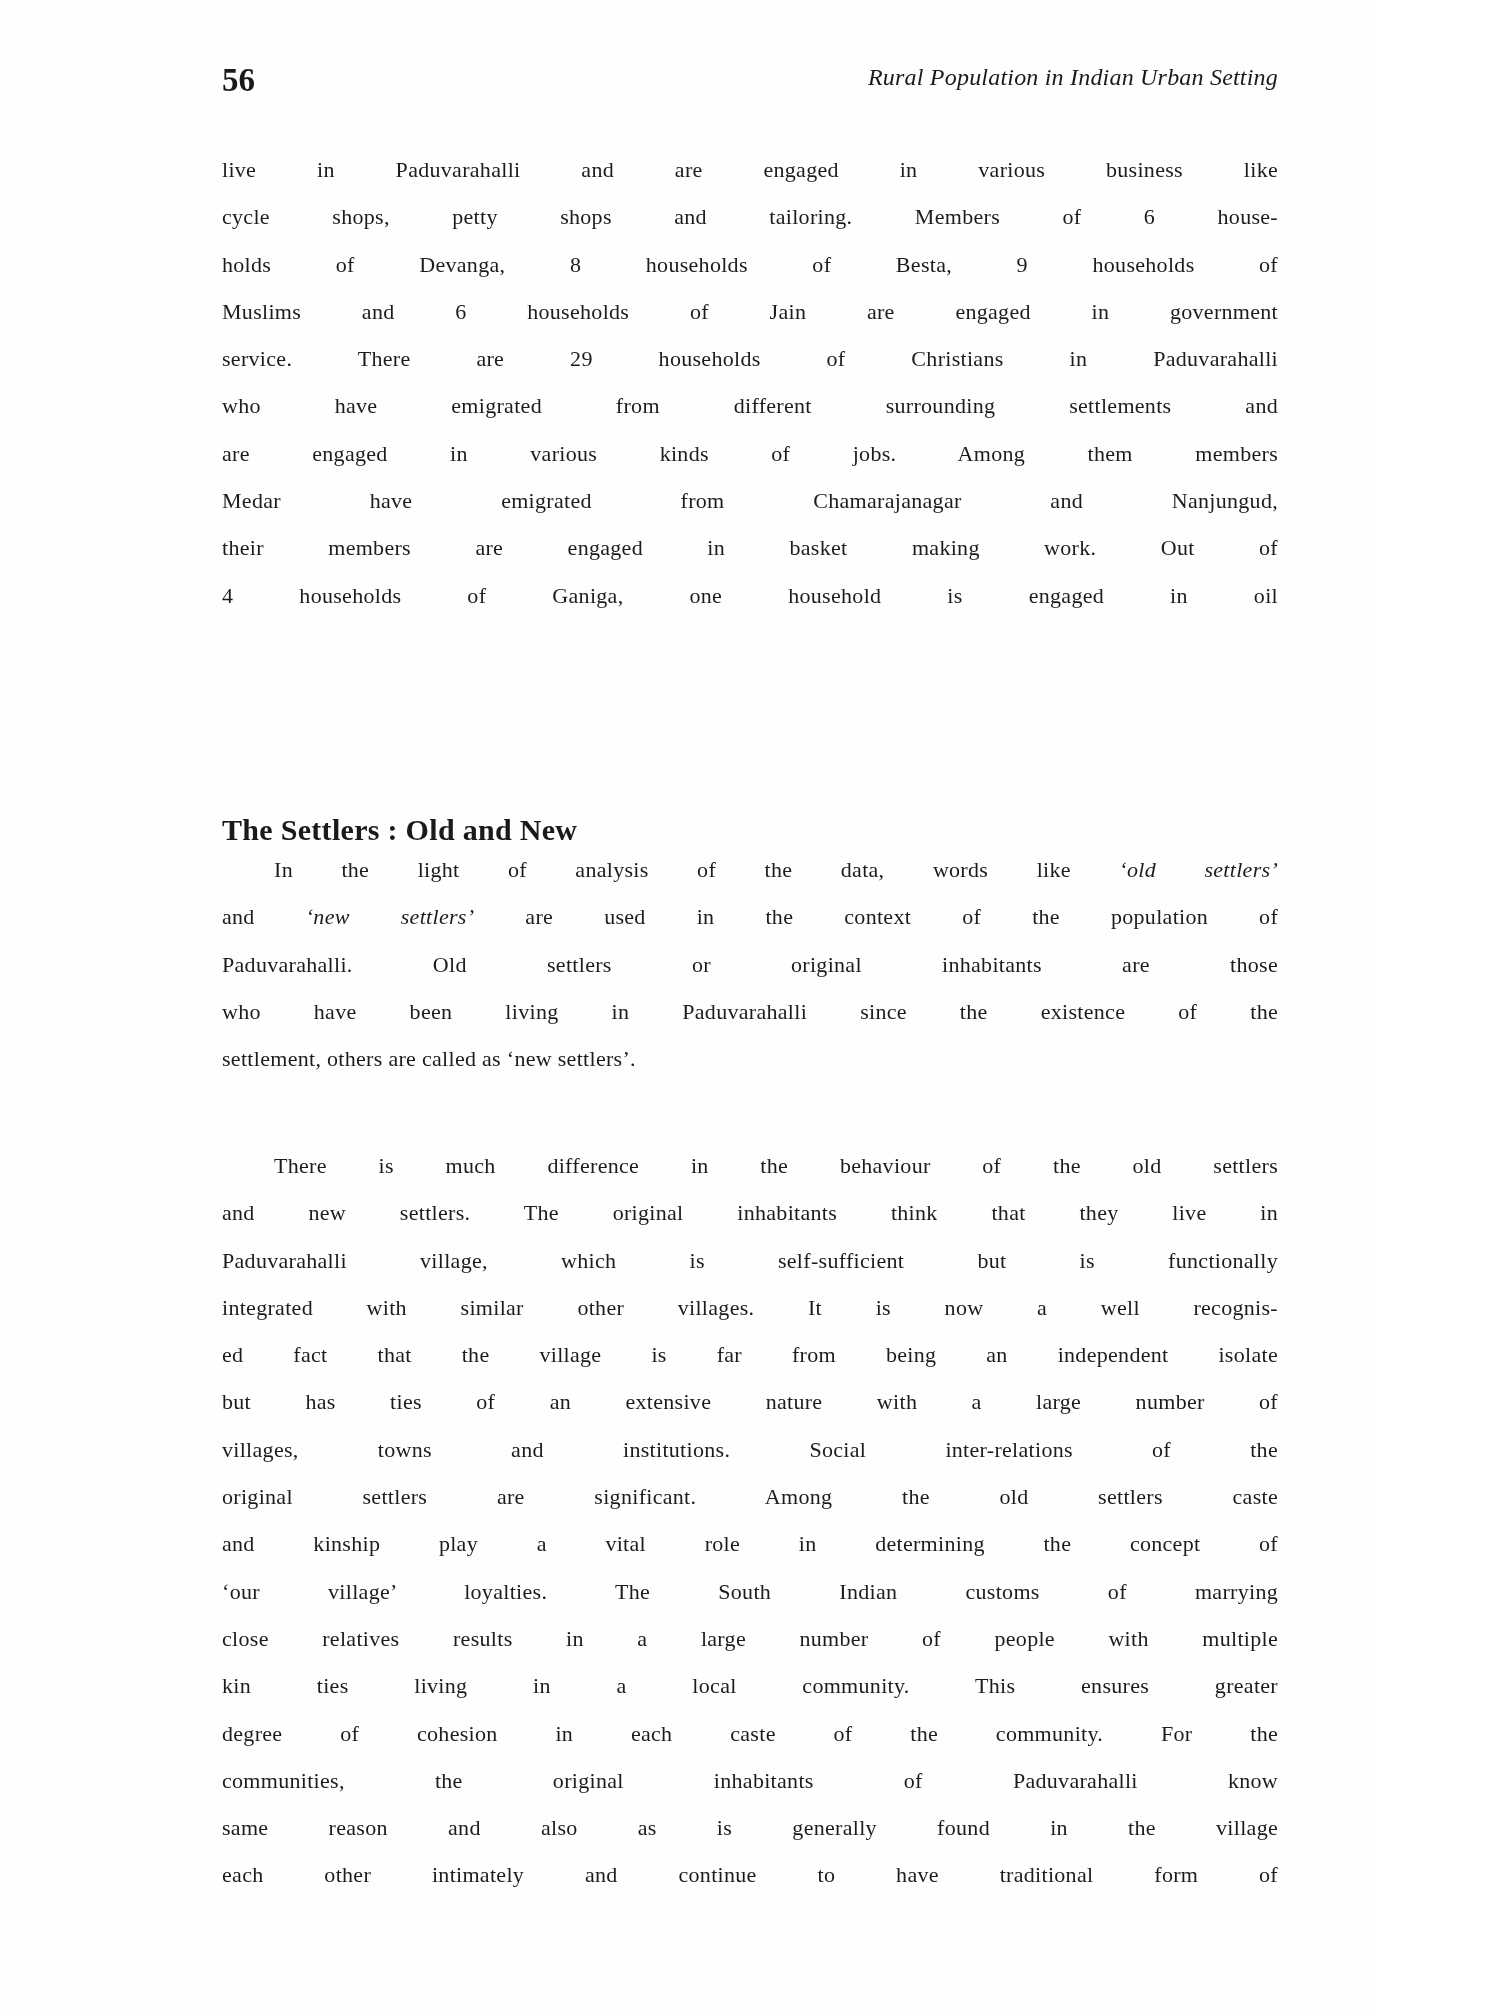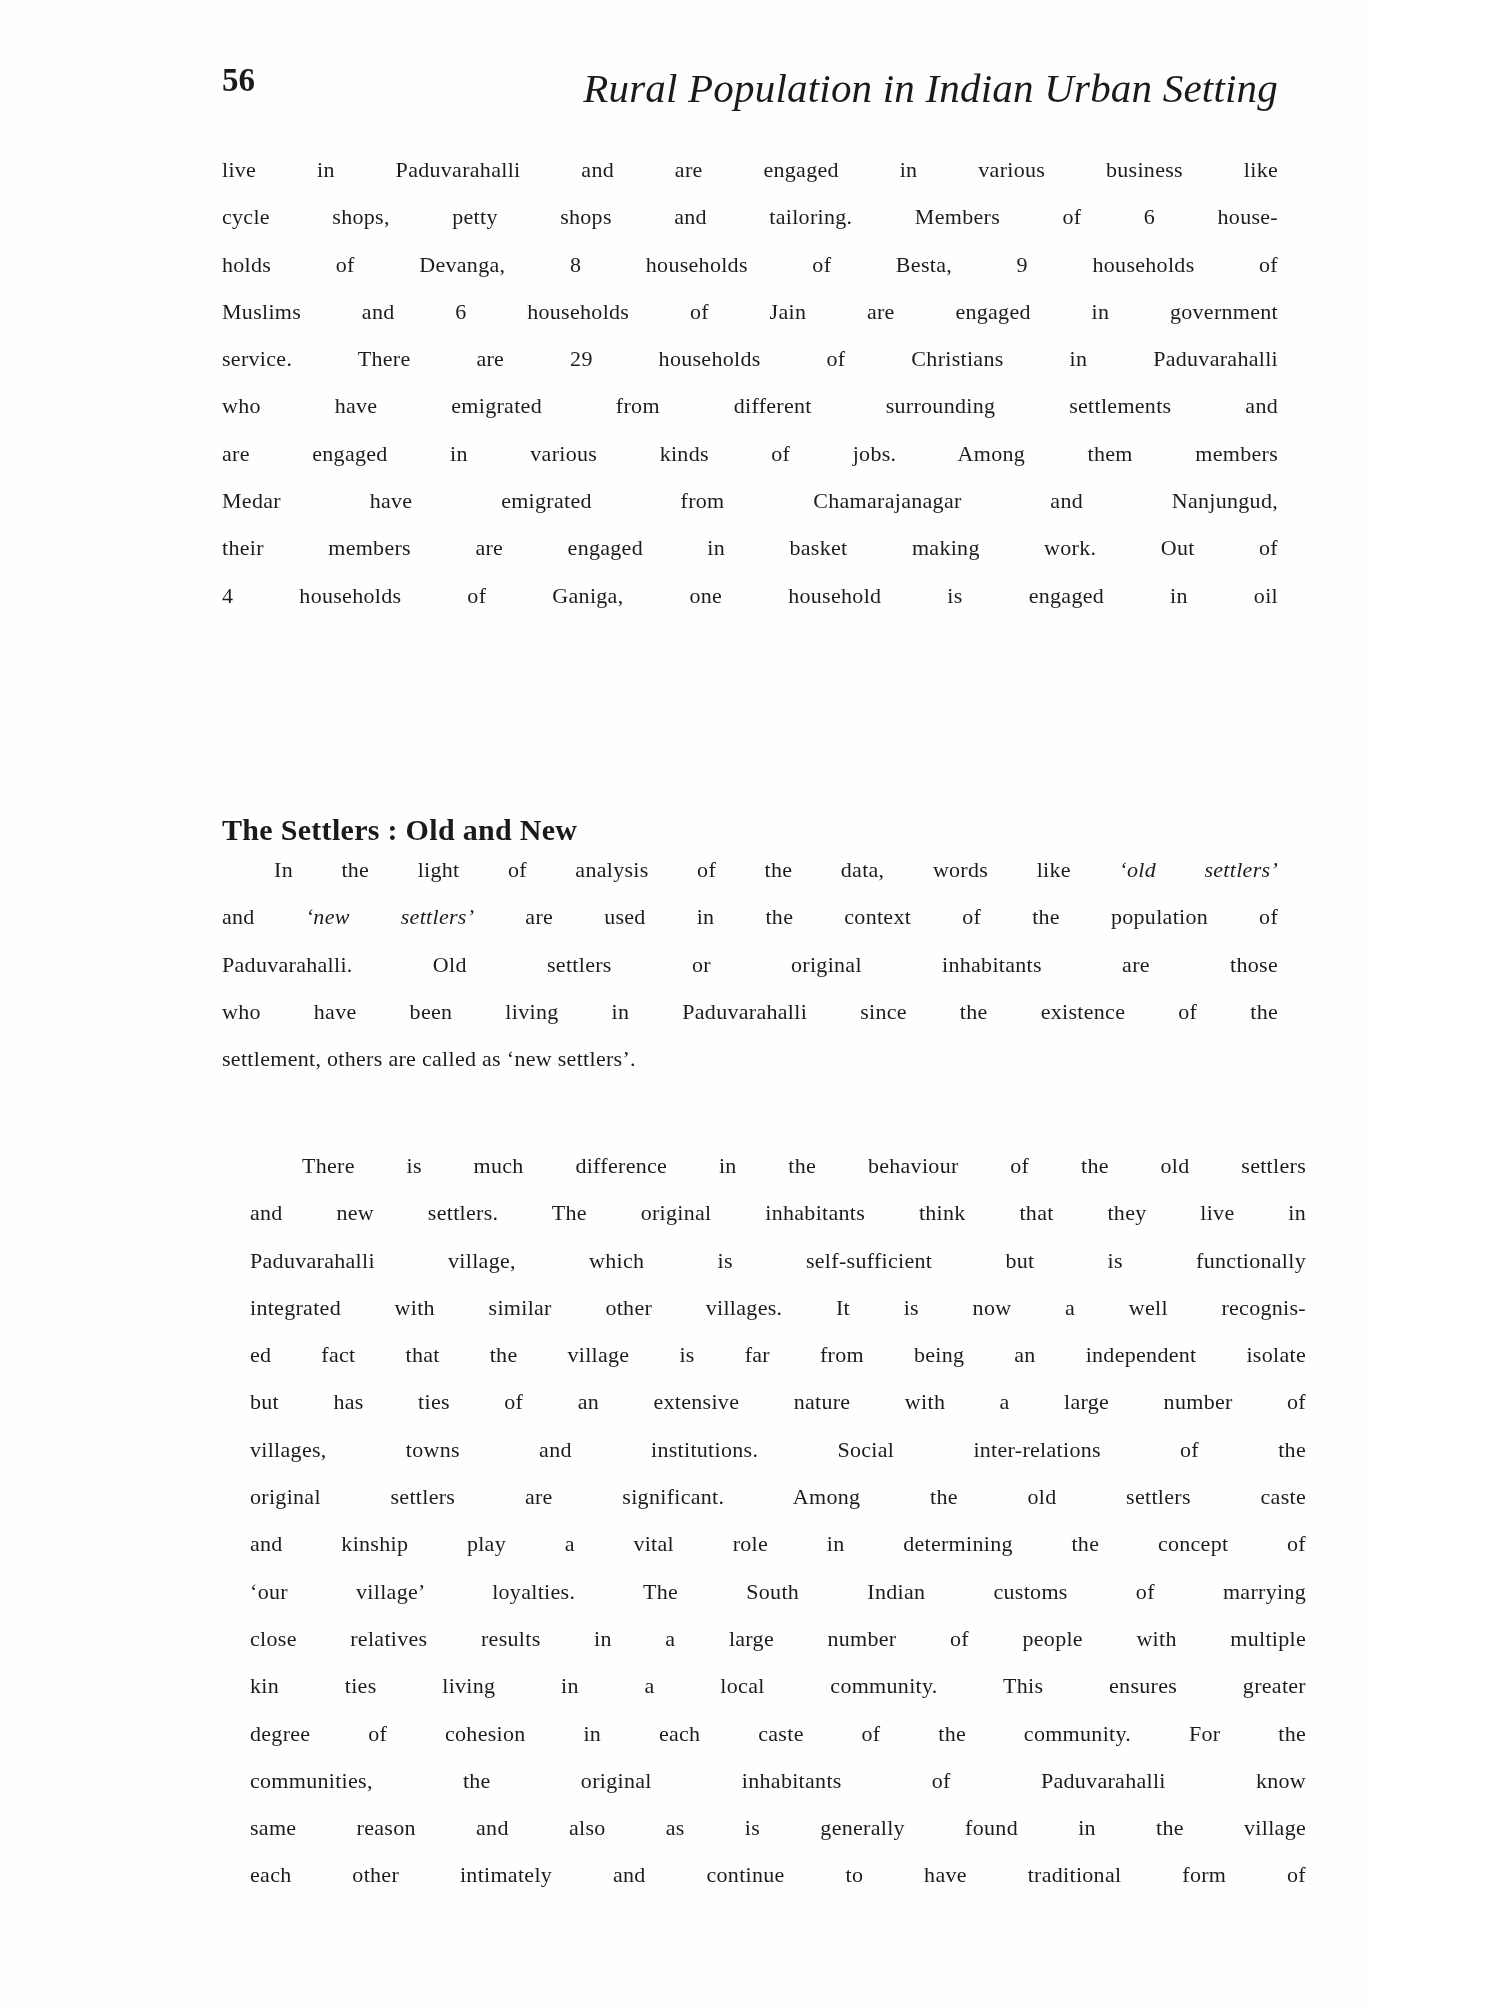--- a/index.html
+++ b/index.html
@@ -34,21 +34,21 @@
       left: 0;
       top: 0;
       font-size: 33px;
       font-family: "Liberation Serif", serif;
       font-weight: bold;
     }
     .running-title {
       position: absolute;
       right: 0;
       top: 2px;
-      font-size: 41px;
+      font-size: 24px;
       font-family: "Liberation Serif", serif;
       font-style: italic;
       letter-spacing: 0.2px;
     }
     .body-text {
       position: absolute;
       left: 222px;
       width: 1056px;
       font-family: "Liberation Serif", serif;
       font-size: 22px;
@@ -108,21 +108,21 @@
   <div class="section-heading">The Settlers : Old and New</div>
 
   <div class="body-text" style="top:846px;">
     <span class="line indent"><span>In the light of analysis of the data, words like </span><em>‘old settlers’</em></span>
     <span class="line"><span>and </span><em>‘new settlers’</em><span> are used in the context of the population of</span></span>
     <span class="line">Paduvarahalli. Old settlers or original inhabitants are those</span>
     <span class="line">who have been living in Paduvarahalli since the existence of the</span>
     <span class="line last">settlement, others are called as ‘new settlers’.</span>
   </div>
 
-  <div class="body-text" style="top:1142px;margin-left:28px;">
+  <div class="body-text" style="top:1142px;">
     <span class="line indent">There is much difference in the behaviour of the old settlers</span>
     <span class="line">and new settlers. The original inhabitants think that they live in</span>
     <span class="line">Paduvarahalli village, which is self-sufficient but is functionally</span>
     <span class="line">integrated with similar other villages. It is now a well recognis-</span>
     <span class="line">ed fact that the village is far from being an independent isolate</span>
     <span class="line">but has ties of an extensive nature with a large number of</span>
     <span class="line">villages, towns and institutions. Social inter-relations of the</span>
     <span class="line">original settlers are significant. Among the old settlers caste</span>
     <span class="line">and kinship play a vital role in determining the concept of</span>
     <span class="line">‘our village’ loyalties. The South Indian customs of marrying</span>

